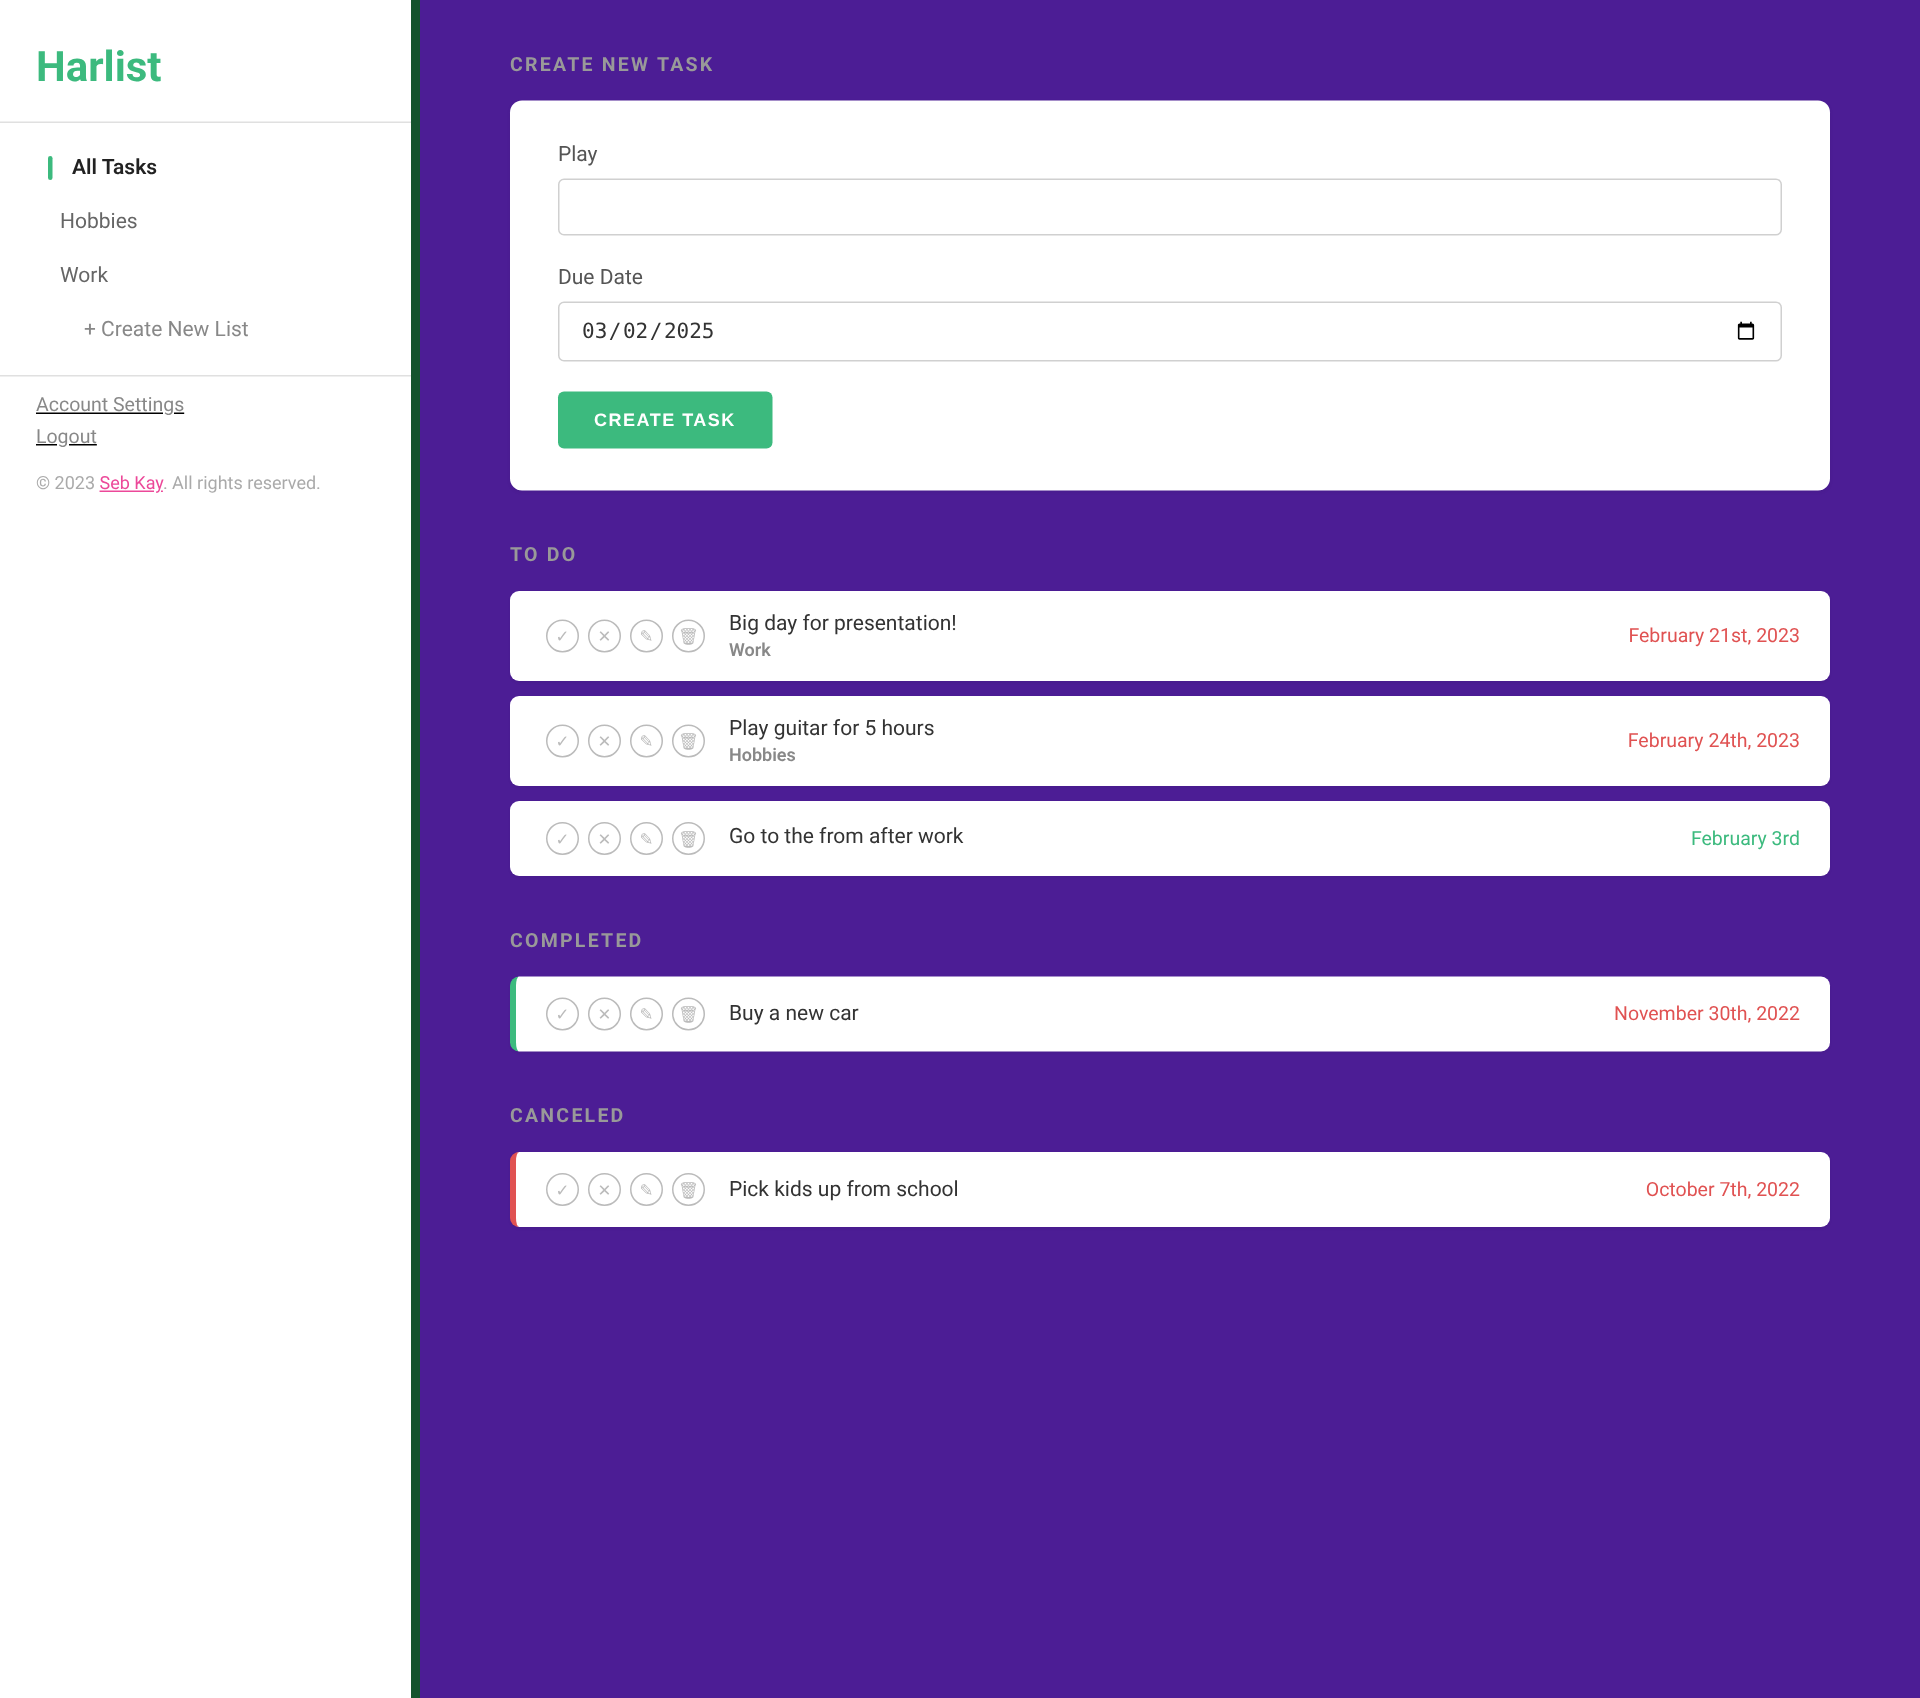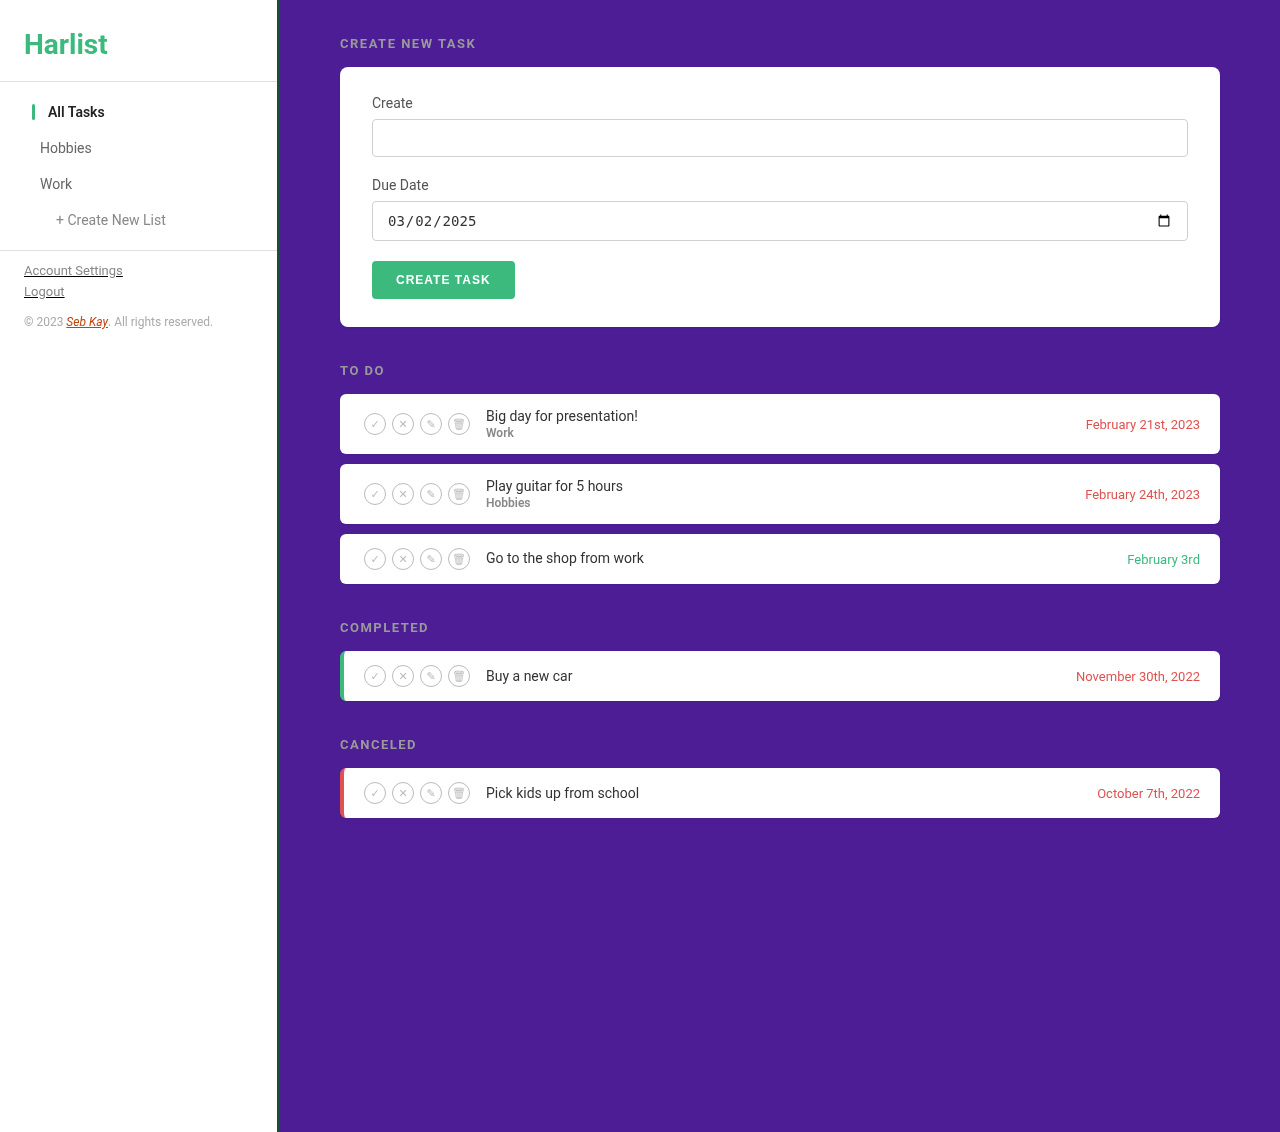--- a/index.html
+++ b/index.html
@@ -6,21 +6,21 @@
     body { font-family: -apple-system, BlinkMacSystemFont, 'Segoe UI', Roboto, sans-serif; display: flex; height: 100vh; background: #f0f0f0; }
 
     
     #sidebar {
       width: 280px;
       min-width: 280px;
       background: #fff;
       display: flex;
       flex-direction: column;
       padding: 0;
-      border-right: 3px solid #14532d;
+      border-right: 6px solid #14532d;
     }
     #sidebar .logo {
       padding: 28px 24px 20px;
       font-size: 28px;
       font-weight: 700;
       color: #3cba7e;
     }
     #sidebar .nav-divider {
       border: none;
       border-top: 1px solid #e0e0e0;
@@ -73,23 +73,22 @@
       color: #888;
       text-decoration: none;
       cursor: pointer;
     }
     #sidebar .copyright {
       padding: 16px 24px 24px;
       font-size: 12px;
       color: #aaa;
     }
     #sidebar .copyright a {
-      color: #c2410c;
+      color: #ec4899;
       text-decoration: underline;
-      font-style: italic;
     }
 
     
     #main {
       flex: 1;
       overflow-y: auto;
       padding: 36px 60px;
       background: #4c1d95;
     }
 
@@ -230,21 +229,21 @@
     <span>© 2023 </span><a>Seb Kay</a><span>. All rights reserved.</span>
   </div>
 </div>
 
 <div id="main">
 
   <div class="task-section">
     <div class="section-title">CREATE NEW TASK</div>
     <div class="card">
       <div class="form-group">
-        <label>Create</label>
+        <label>Play</label>
         <input type="text" placeholder="" style="">
       </div>
       <div class="form-group">
         <label>Due Date</label>
         <input type="date" value="2025-03-02" style="">
       </div>
       <button class="btn-create">CREATE TASK</button>
     </div>
   </div>
 
@@ -280,21 +279,21 @@
     </div>
 
     <div class="task-item">
       <div class="task-icons">
         <div class="task-icon">✓</div>
         <div class="task-icon">✕</div>
         <div class="task-icon">✎</div>
         <div class="task-icon">🗑</div>
       </div>
       <div class="task-info">
-        <div class="task-title">Go to the shop from work</div>
+        <div class="task-title">Go to the from after work</div>
         <div class="task-list-name"></div>
       </div>
       <div class="task-date upcoming">February 3rd</div>
     </div>
   </div>
 
   <div class="task-section">
     <div class="section-title">COMPLETED</div>
 
     <div class="task-item completed">

